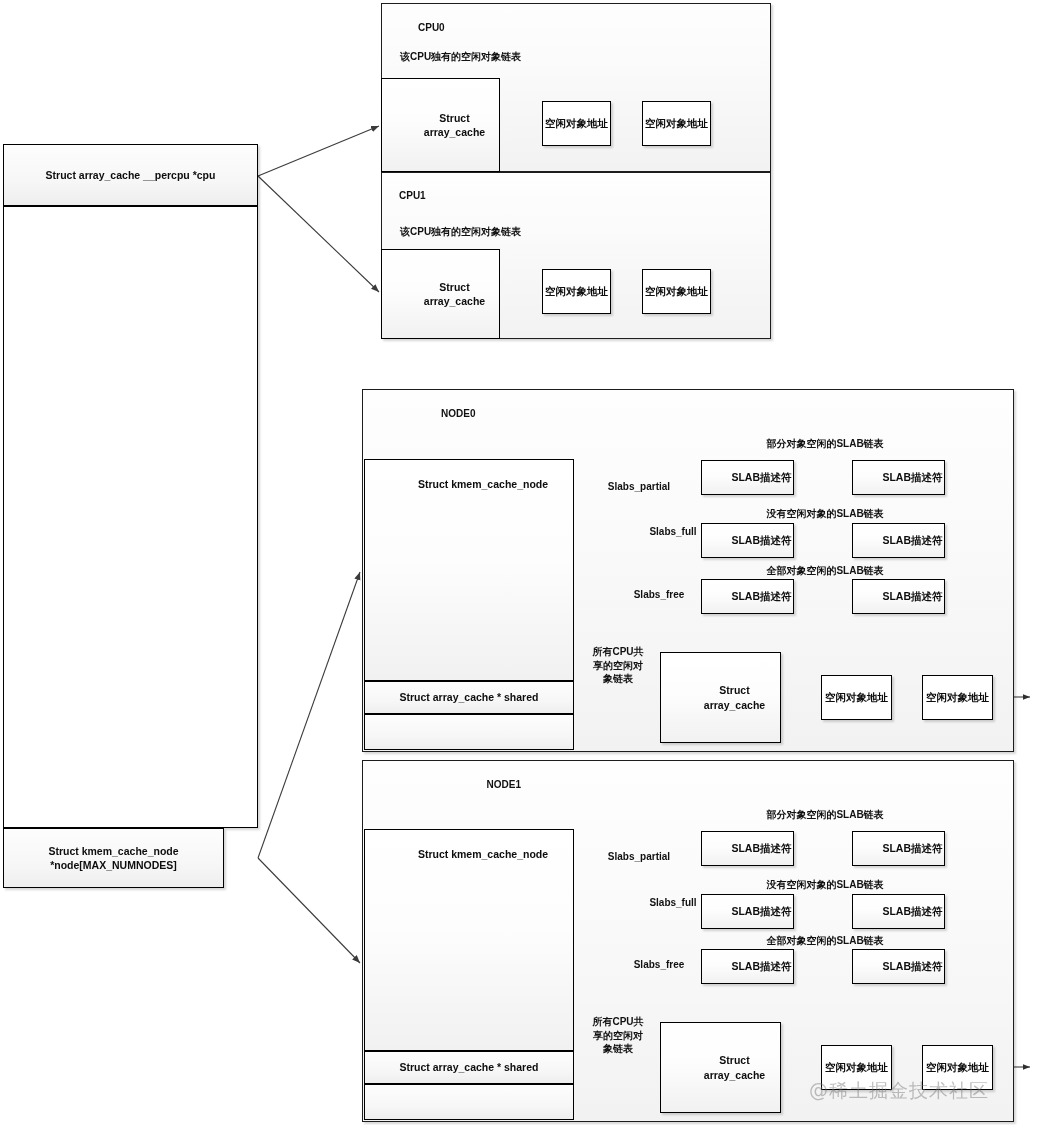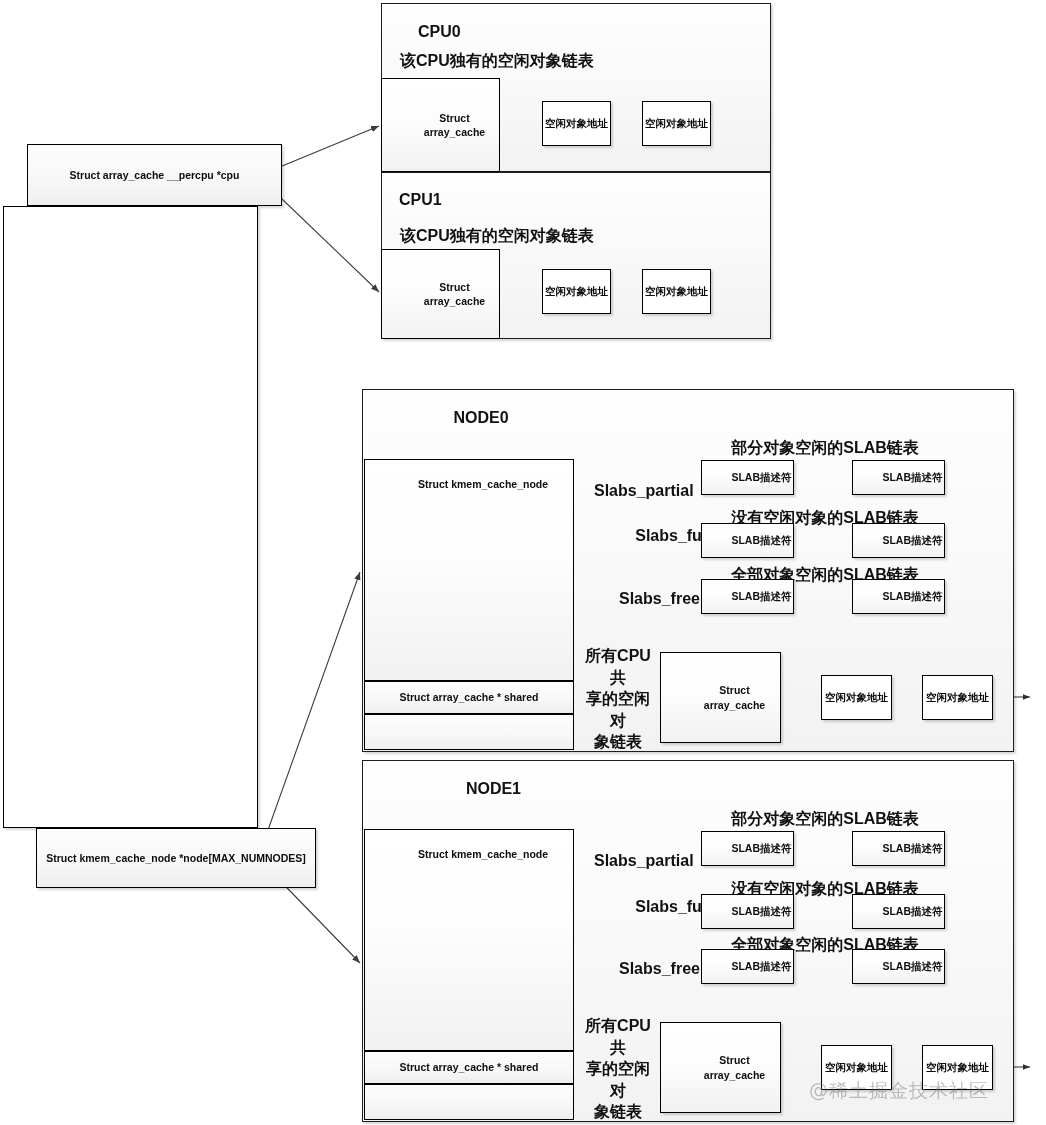--- a/index.html
+++ b/index.html
@@ -47,21 +47,21 @@
     box-sizing: border-box;
     border: 1px solid #1d1d1d;
     background: linear-gradient(180deg, #fefefe 0%, #fafafa 40%, #f2f2f2 100%);
   }
   .shadow {
     box-shadow: 2px 2px 2px rgba(0,0,0,0.16);
   }
   
   .label {
     position: absolute;
-    font-size: 16px;
+    font-size: 10px;
     font-weight: bold;
     color: #111111;
     line-height: 1.35;
     white-space: pre-line;
     text-align: center;
   }
   
   #arrows {
     position: absolute;
     left: 0;
@@ -136,25 +136,25 @@
     <path d="M945,911 L1002,911" stroke="#2e2e2e" stroke-width="1.1" fill="none" marker-end="url(#ahs)"></path>
     <path d="M794,967 L849,967" stroke="#2e2e2e" stroke-width="1.1" fill="none" marker-end="url(#ahs)"></path>
     <path d="M945,967 L1002,967" stroke="#2e2e2e" stroke-width="1.1" fill="none" marker-end="url(#ahs)"></path>
 
     <path d="M574,1067 L659,1067" stroke="#2e2e2e" stroke-width="1.1" fill="none" marker-end="url(#ahs)"></path>
     <path d="M781,1067 L820,1067" stroke="#2e2e2e" stroke-width="1.1" fill="none" marker-end="url(#ahs)"></path>
     <path d="M892,1067 L921,1067" stroke="#2e2e2e" stroke-width="1.1" fill="none" marker-end="url(#ahs)"></path>
     <path d="M992,1067 L1030,1067" stroke="#2e2e2e" stroke-width="1.1" fill="none" marker-end="url(#ahs)"></path>
   </svg>
 
-  <div class="box fill-soft shadow" style="left:3px; top:144px; width:255px; height:62px;margin-left:24px;">
+  <div class="box fill-soft shadow" style="left:3px; top:144px; width:255px; height:62px;">
     <span>Struct array_cache __percpu *cpu</span>
   </div>
   <div class="box fill-white shadow" style="left:3px; top:206px; width:255px; height:622px;"></div>
-  <div class="box fill-soft shadow" style="left:3px; top:828px; width:280px; height:60px;margin-left:33px;">
+  <div class="box fill-soft shadow" style="left:3px; top:828px; width:221px; height:60px;">
     <span>Struct kmem_cache_node *node[MAX_NUMNODES]</span>
   </div>
 
   <div class="container-box shadow" style="left:381px; top:3px; width:390px; height:169px;"></div>
   <div class="label" style="left:418px; top:21px; width:80px; text-align:left;">CPU0</div>
   <div class="label" style="left:400px; top:50px; width:220px; text-align:left;">该CPU独有的空闲对象链表</div>
   <div class="box fill-grad" style="left:381px; top:78px; width:119px; height:94px;">
     <span>Struct array_cache</span>
   </div>
   <div class="box fill-white shadow" style="left:542px; top:101px; width:69px; height:45px;">
@@ -171,21 +171,21 @@
     <span>Struct array_cache</span>
   </div>
   <div class="box fill-white shadow" style="left:542px; top:269px; width:69px; height:45px;">
     <span>空闲对象地址</span>
   </div>
   <div class="box fill-white shadow" style="left:642px; top:269px; width:69px; height:45px;">
     <span>空闲对象地址</span>
   </div>
 
   <div class="container-box shadow" style="left:362px; top:389px; width:652px; height:363px;"></div>
-  <div class="label" style="left:441px; top:407px; width:80px; text-align:center;">NODE0</div>
+  <div class="label" style="left:441px; top:407px; width:80px; text-align:left;">NODE0</div>
 
   <div class="box fill-grad" style="left:364px; top:459px; width:210px; height:222px; align-items:flex-start; padding-top:17px;">
     <span>Struct kmem_cache_node</span>
   </div>
   <div class="box fill-soft" style="left:364px; top:681px; width:210px; height:33px;">
     <span>Struct array_cache * shared</span>
   </div>
   <div class="box fill-soft" style="left:364px; top:714px; width:210px; height:36px;"></div>
 
   <div class="label" style="left:700px; top:437px; width:250px;">部分对象空闲的SLAB链表</div>

